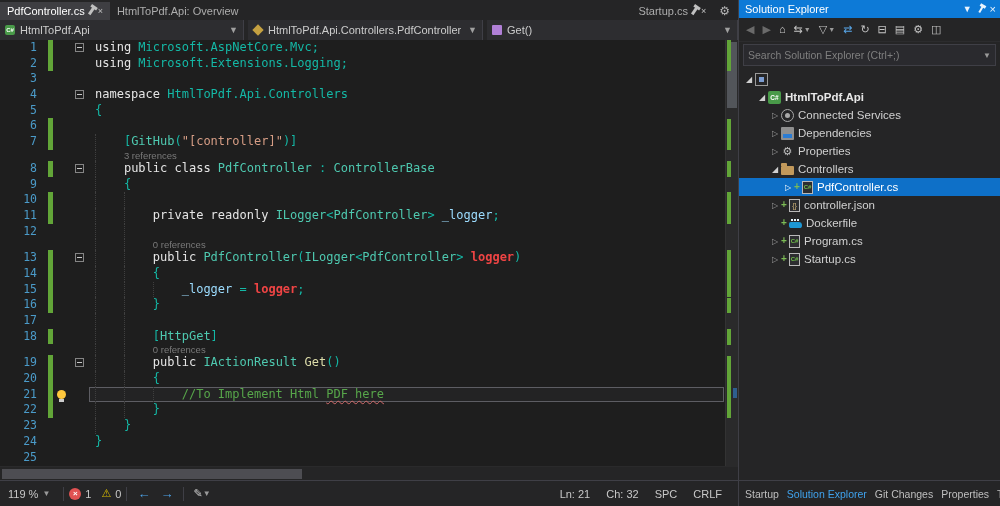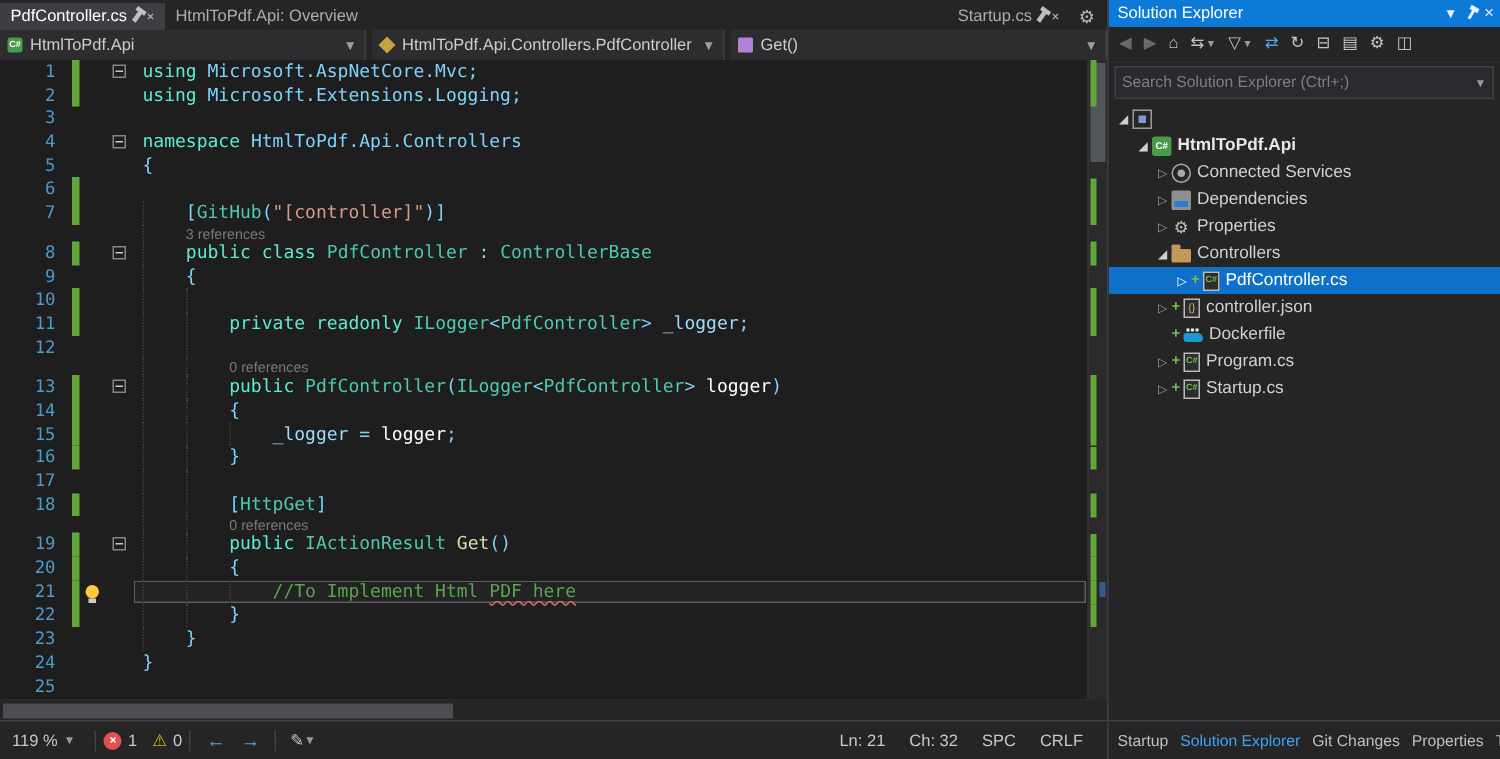--- a/index.html
+++ b/index.html
@@ -43,22 +43,22 @@
   .glyph{width:20px;flex:none;position:relative;}
   .bulb{position:absolute;left:4px;top:3px;width:9px;height:9px;border-radius:50%;background:#ffc83d;}
   .bulb::after{content:"";position:absolute;left:2px;bottom:-3px;width:5px;height:3px;background:#cdcdcd;}
   .fold{width:16px;flex:none;position:relative;}
   .foldbox{position:absolute;left:2px;top:3px;width:9px;height:9px;border:1px solid #858585;background:var(--bg-editor);}
   .foldbox::after{content:"";position:absolute;left:1px;right:1px;top:3px;height:1px;background:#c8c8c8;}
   .code{flex:1;position:relative;padding-left:6px;color:#dcdcdc;}
   .code.box{box-shadow:inset 0 0 0 1px #5d5d63;background:#232324;}
   .guide{position:absolute;top:0;bottom:0;border-left:1px dotted #3f3f3f;}
   .lenstext{color:#7a7a7a;font-family:"Liberation Sans",sans-serif;font-size:9.5px;display:inline-block;}
-  .tk-kw{color:#5eead4;} .tk-ty{color:#4ec9b0;} .tk-me{color:#dcdcaa;} .tk-st{color:#d69d85;}
-  .tk-co{color:#57a64a;} .tk-pl{color:#7dd3fc;} .tk-fi{color:#9cdcfe;} .tk-pa{color:#ffffff;}
+  .tk-kw{color:#e5e5e5;} .tk-ty{color:#4ec9b0;} .tk-me{color:#dcdcaa;} .tk-st{color:#d69d85;}
+  .tk-co{color:#57a64a;} .tk-pl{color:#14b8a6;} .tk-fi{color:#9cdcfe;} .tk-pa{color:#ef4444;font-weight:bold;}
   .tk-sq{text-decoration:underline;text-decoration-style:wavy;text-decoration-color:#d16969;text-decoration-thickness:1px;text-underline-offset:2px;}
 
   #vscroll{position:absolute;top:0;right:0;bottom:0;width:13px;background:#2a2a2b;border-left:1px solid #333;}
   #vthumb{position:absolute;left:1px;right:1px;top:2px;height:66px;background:#52555a;}
   .vmark{position:absolute;left:1px;width:4px;background:#62a538;}
   .vcaretmark{position:absolute;right:1px;width:4px;height:10px;background:#2e5e8e;top:348px;}
 
   #hscrollrow{height:14px;background:var(--bg-panel);position:relative;flex:none;border-top:1px solid #2a2a2b;}
   #hthumb{position:absolute;left:2px;top:2px;height:10px;width:300px;background:#4d4d52;}
 

